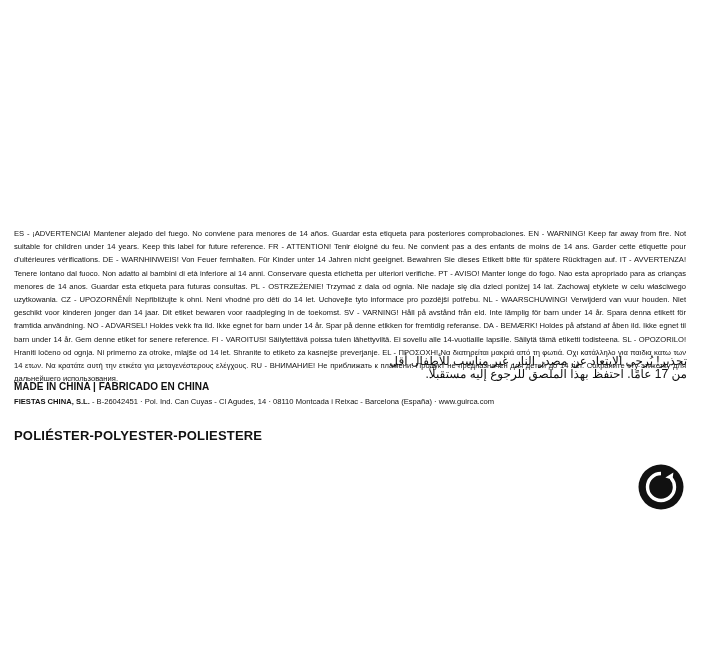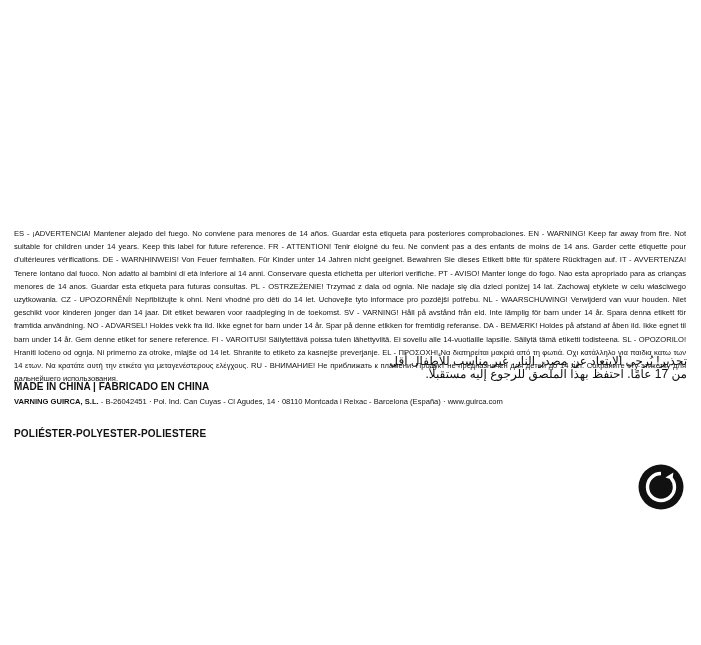--- a/index.html
+++ b/index.html
@@ -72,21 +72,21 @@
   .company-line b {
     font-weight: bold;
   }
   .company-line .web {
     font-weight: normal;
   }
   .material-line {
     position: absolute;
     left: 14px;
     top: 428px;
-    font-size: 10px;
+    font-size: 13px;
     font-weight: bold;
     letter-spacing: 0.2px;
     color: #111111;
   }
   .recycle-mark {
     position: absolute;
     right: 17px;
     top: 464px;
     width: 46px;
     height: 46px;
@@ -105,21 +105,21 @@
   </div>
 
   <div class="rtl-block">
     <span class="rtl-line">تحذير! يُرجى الابتعاد عن مصدر النار. غير مناسب للأطفال أقل</span>
     <span class="rtl-line">من 17 عامًا. احتفظ بهذا الملصق للرجوع إليه مستقبلًا.</span>
   </div>
 
   <div class="maker-block">
     <p class="made-in">MADE IN CHINA | FABRICADO EN CHINA</p>
     <p class="company-line">
-      <b>VARNING GUIRCA, S.L.</b>
+      <b>FIESTAS CHINA, S.L.</b>
       <span>- B-26042451 · Pol. Ind. Can Cuyas - Cl Agudes, 14 · 08110 Montcada i Reixac - Barcelona (España) ·</span>
       <span class="web">www.guirca.com</span>
     </p>
   </div>
 
   <div class="material-line">POLIÉSTER-POLYESTER-POLIESTERE</div>
 
   <div class="recycle-mark">
     <svg width="46" height="46" viewBox="0 0 46 46" xmlns="http://www.w3.org/2000/svg">
       <circle cx="23" cy="23" r="22.5" fill="#111111"></circle>

